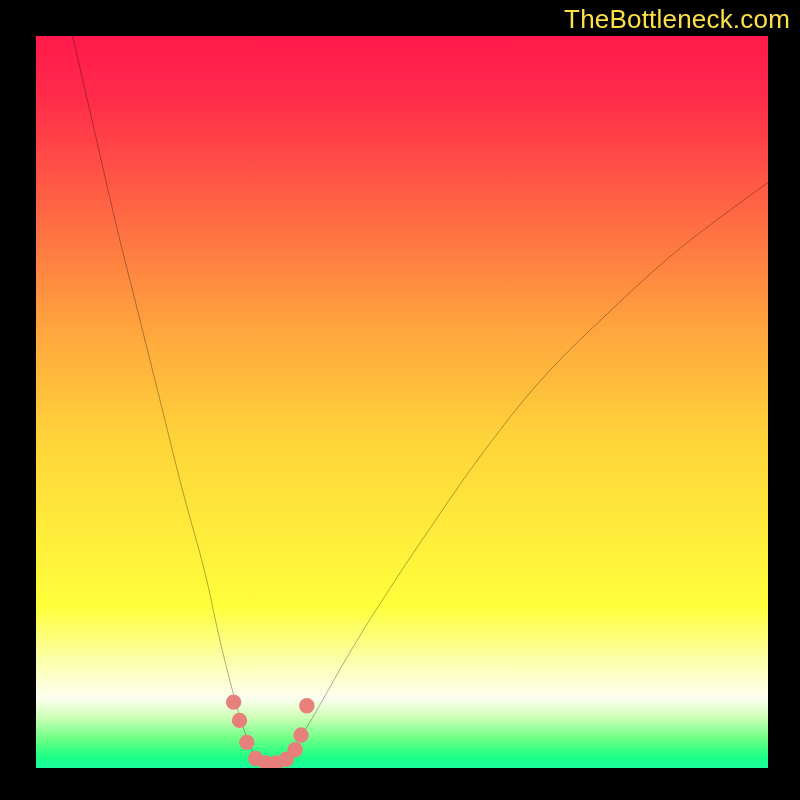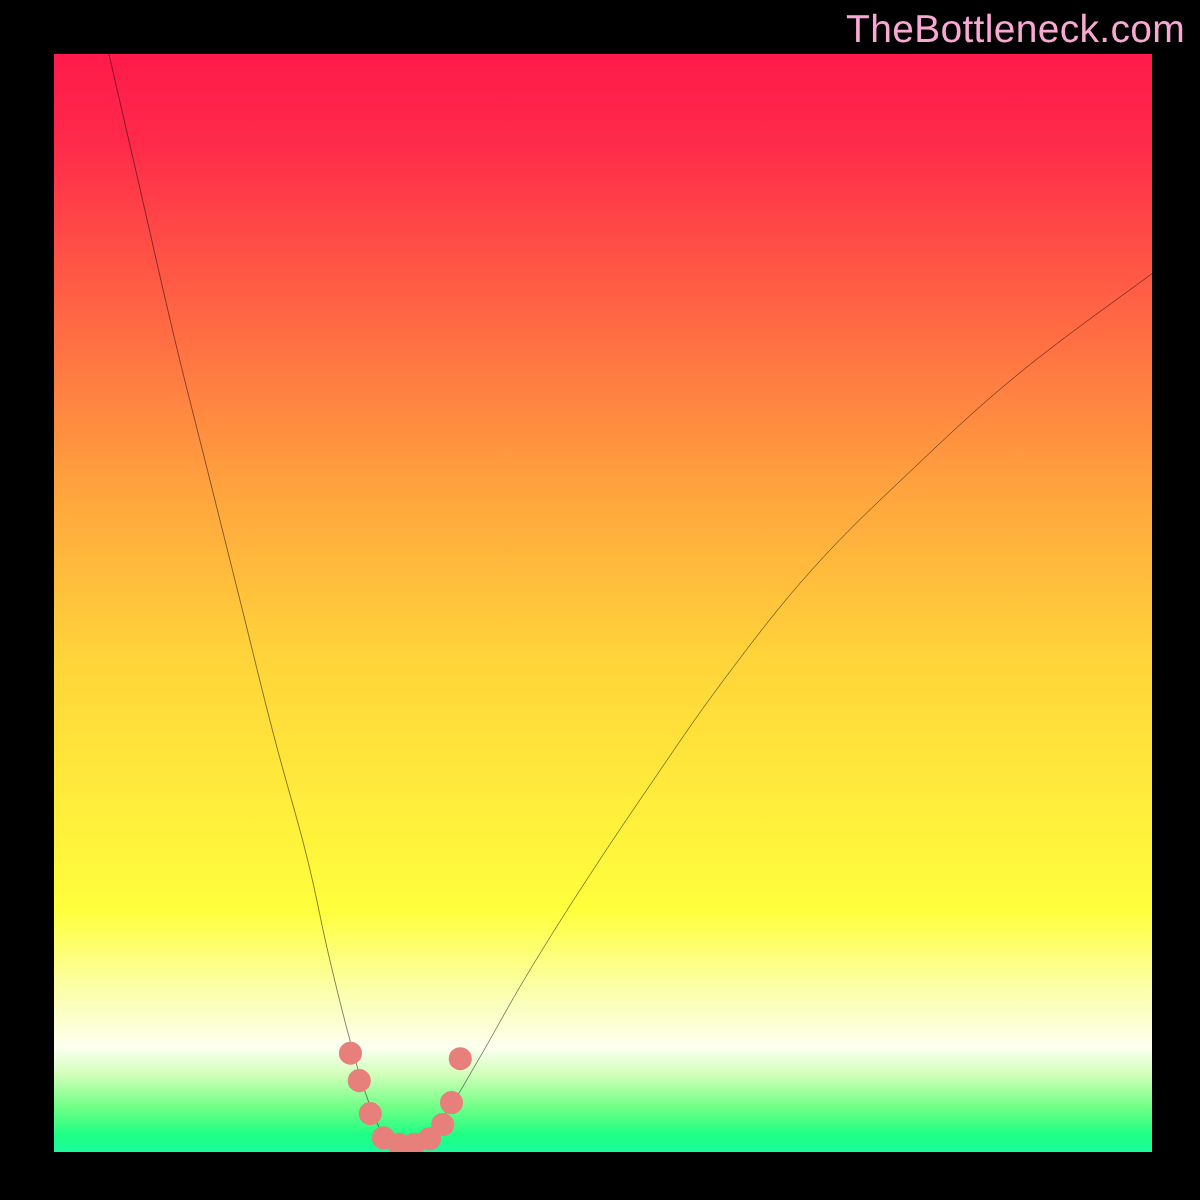--- a/index.html
+++ b/index.html
@@ -14,21 +14,21 @@
   .frame {
     position: relative;
     width: 800px;
     height: 800px;
     background: #000;
   }
   .watermark {
     position: absolute;
     top: 4px;
     right: 10px;
-    color: #f9a8d4;
+    color: #fde047;
     font-size: 26px;
     font-weight: 500;
     letter-spacing: 0.2px;
     z-index: 10;
   }
   .plot-area {
     position: absolute;
     left: 36px;
     top: 36px;
     width: 732px;

